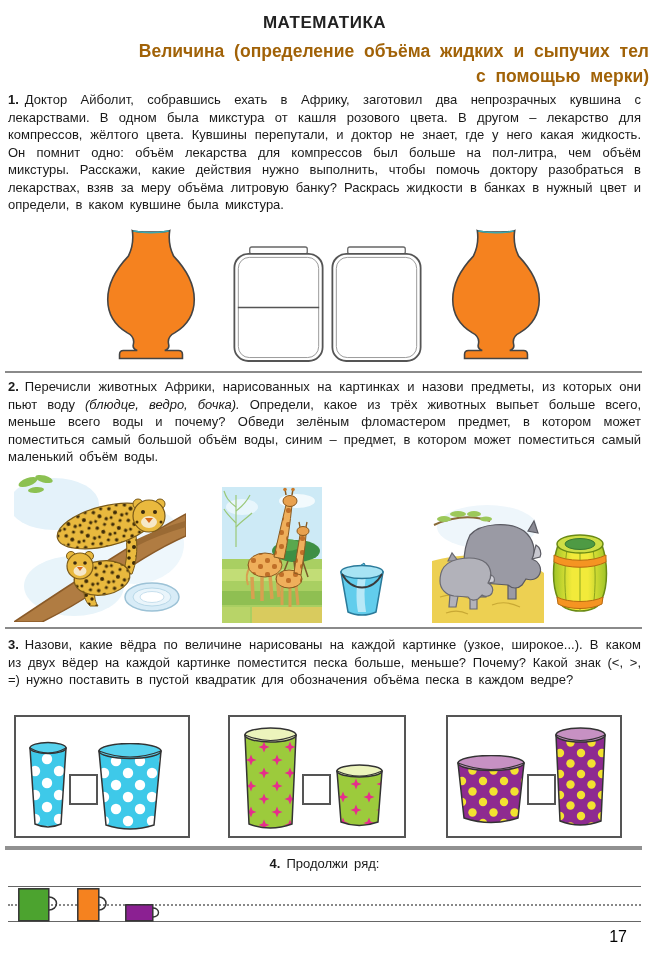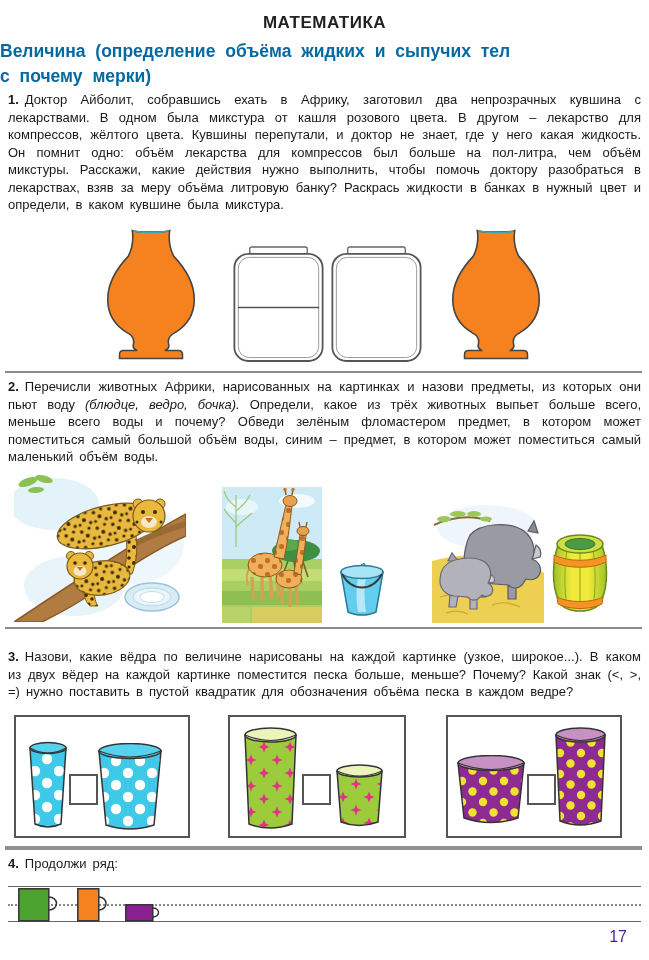--- a/index.html
+++ b/index.html
@@ -1,43 +1,43 @@
 <!DOCTYPE html>
 <html><head>
 <meta charset="utf-8">
 <style>
   html,body{margin:0;padding:0;background:#ffffff;}
   .page{position:relative;width:649px;height:960px;background:#fff;overflow:hidden;
         font-family:"Liberation Sans",sans-serif;color:#1a1a1a;}
   .page-title{position:absolute;top:13px;left:0;right:0;text-align:center;
         font-size:17px;font-weight:bold;letter-spacing:.5px;color:#222;}
-  .subtitle{position:absolute;top:39px;left:0;right:0;text-align:left;
-        font-size:17.5px;font-weight:bold;color:#0369a1;line-height:25px;word-spacing:5px;}
+  .subtitle{position:absolute;top:39px;left:0;right:0;text-align:right;
+        font-size:17.5px;font-weight:bold;color:#a16207;line-height:25px;word-spacing:5px;}
   .task{position:absolute;left:8px;width:633px;font-size:13px;line-height:17.5px;
         text-align:justify;word-spacing:2.5px;}
   .task .num{font-weight:bold;margin-right:6px;}
   .italic{font-style:italic;margin-top:40px;}
-  .t1{top:91px;} .t2{top:378px;} .t3{top:636px;margin-top:12px;} .t4{top:855px;text-align:left;}
+  .t1{top:91px;} .t2{top:378px;} .t3{top:636px;} .t4{top:855px;text-align:center;}
   .hr{position:absolute;left:5px;width:637px;background:#8a8a8a;height:2px;}
   .hr1{top:371px;} .hr2{top:627px;} .hr3{top:846px;height:3.5px;background:#919191;}
   .fig{position:absolute;}
   .fig svg{display:block;width:100%;height:100%;}
   .pic-box{position:absolute;top:715px;height:119px;border:2px solid #555;background:#fff;}
   .box1{left:14px;width:172px;} .box2{left:228px;width:174px;} .box3{left:446px;width:172px;}
   .pic-box .fig{position:absolute;}
   .answer-box{position:absolute;width:25px;height:27px;border:2px solid #555;background:#fff;}
   .wline{position:absolute;left:8px;right:8px;}
   .wline.solid{border-top:1.6px solid #666;}
   .wline.dot{border-top:2px dotted #888;}
   .l1{top:886px;} .l2{top:904px;} .l3{top:921px;}
   .watermark{position:absolute;top:458px;left:55px;width:590px;text-align:center;
         font-size:47px;font-weight:bold;letter-spacing:2px;color:rgba(255,255,255,.92);
         -webkit-text-stroke:1.5px #c9c9c9;text-shadow:2px 2px 2px #bdbdbd;z-index:6;
         font-family:"DejaVu Sans",sans-serif;}
-  .page-num{position:absolute;right:22px;top:928px;font-size:16px;color:#4c1d95;}
+  .page-num{position:absolute;right:22px;top:928px;font-size:16px;color:#000000;}
   .defs-holder{position:absolute;width:0;height:0;overflow:hidden;}
 </style>
 </head>
 <body>
 
 <div class="page">
 
   <div class="defs-holder">
     <svg width="0" height="0">
       <defs>
@@ -75,21 +75,21 @@
           <stop offset="0.65" stop-color="#f2ea3a"></stop>
             <stop offset="1" stop-color="#9ec428"></stop>
         </linearGradient>
       </defs>
     </svg>
   </div>
 
   <div class="page-title">МАТЕМАТИКА</div>
   <div class="subtitle">
     <span>Величина (определение объёма жидких и сыпучих тел</span><br>
-    <span>с почему мерки)</span>
+    <span>с помощью мерки)</span>
   </div>
 
   <div class="task t1"><span class="num">1.</span><span>Доктор Айболит, собравшись ехать в Африку, заготовил два непрозрачных кувшина с лекарствами. В одном была микстура от кашля розового цвета. В другом – лекарство для компрессов, жёлтого цвета. Кувшины перепутали, и доктор не знает, где у него какая жидкость. Он помнит одно: объём лекарства для компрессов был больше на пол-литра, чем объём микстуры. Расскажи, какие действия нужно выполнить, чтобы помочь доктору разобраться в лекарствах, взяв за меру объёма литровую банку? Раскрась жидкости в банках в нужный цвет и определи, в каком кувшине была микстура.</span></div>
 
   <div class="fig" style="left:92px;top:227px;width:118px;height:135px;">
     <svg viewBox="0 0 120 134">
       <path d="M41,2 Q44,3.5 60,3.5 Q76,3.5 79,2 Q77,16 83,28 Q104,50 104,72 Q104,94 84,106 Q76,110 78,118 Q79,122 74,124 L88,124 Q92,124 92,128 L92,132 L28,132 L28,128 Q28,124 32,124 L46,124 Q41,122 42,118 Q44,110 36,106 Q16,94 16,72 Q16,50 37,28 Q43,16 41,2 Z" fill="#F5821F" stroke="#444" stroke-width="1.6"></path>
       <path d="M42,2.5 Q60,6 78,2.5" fill="none" stroke="#3aa8b0" stroke-width="1.6"></path>
     </svg>
   </div>

